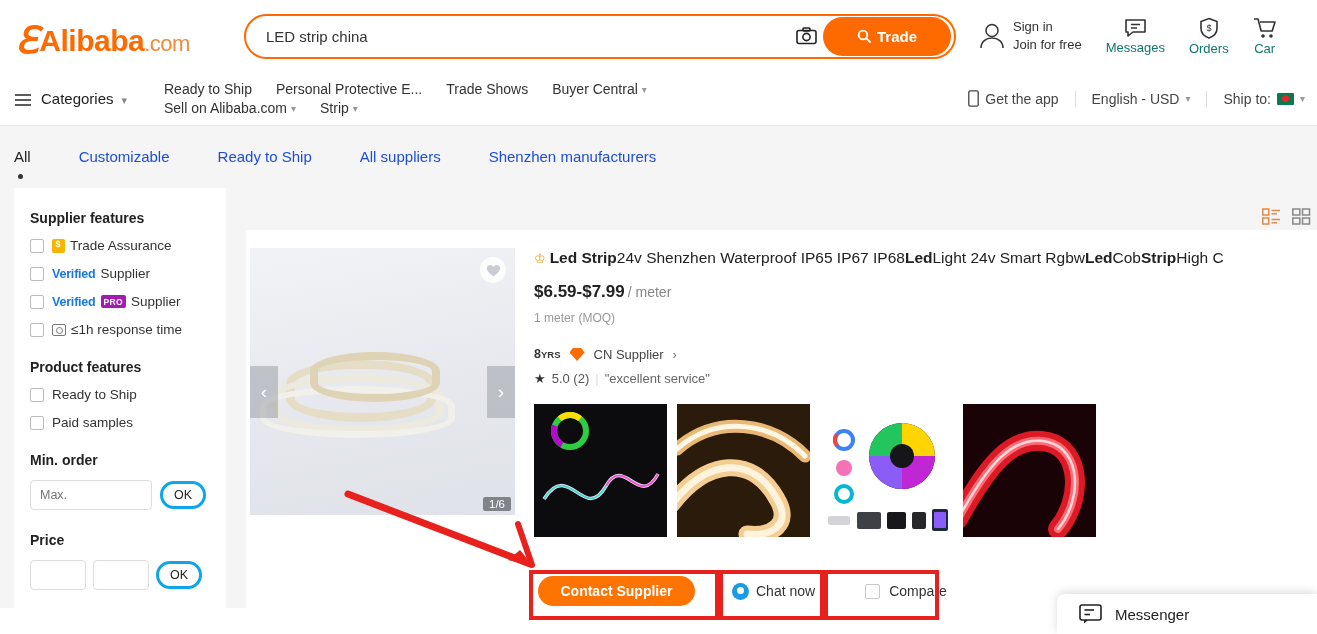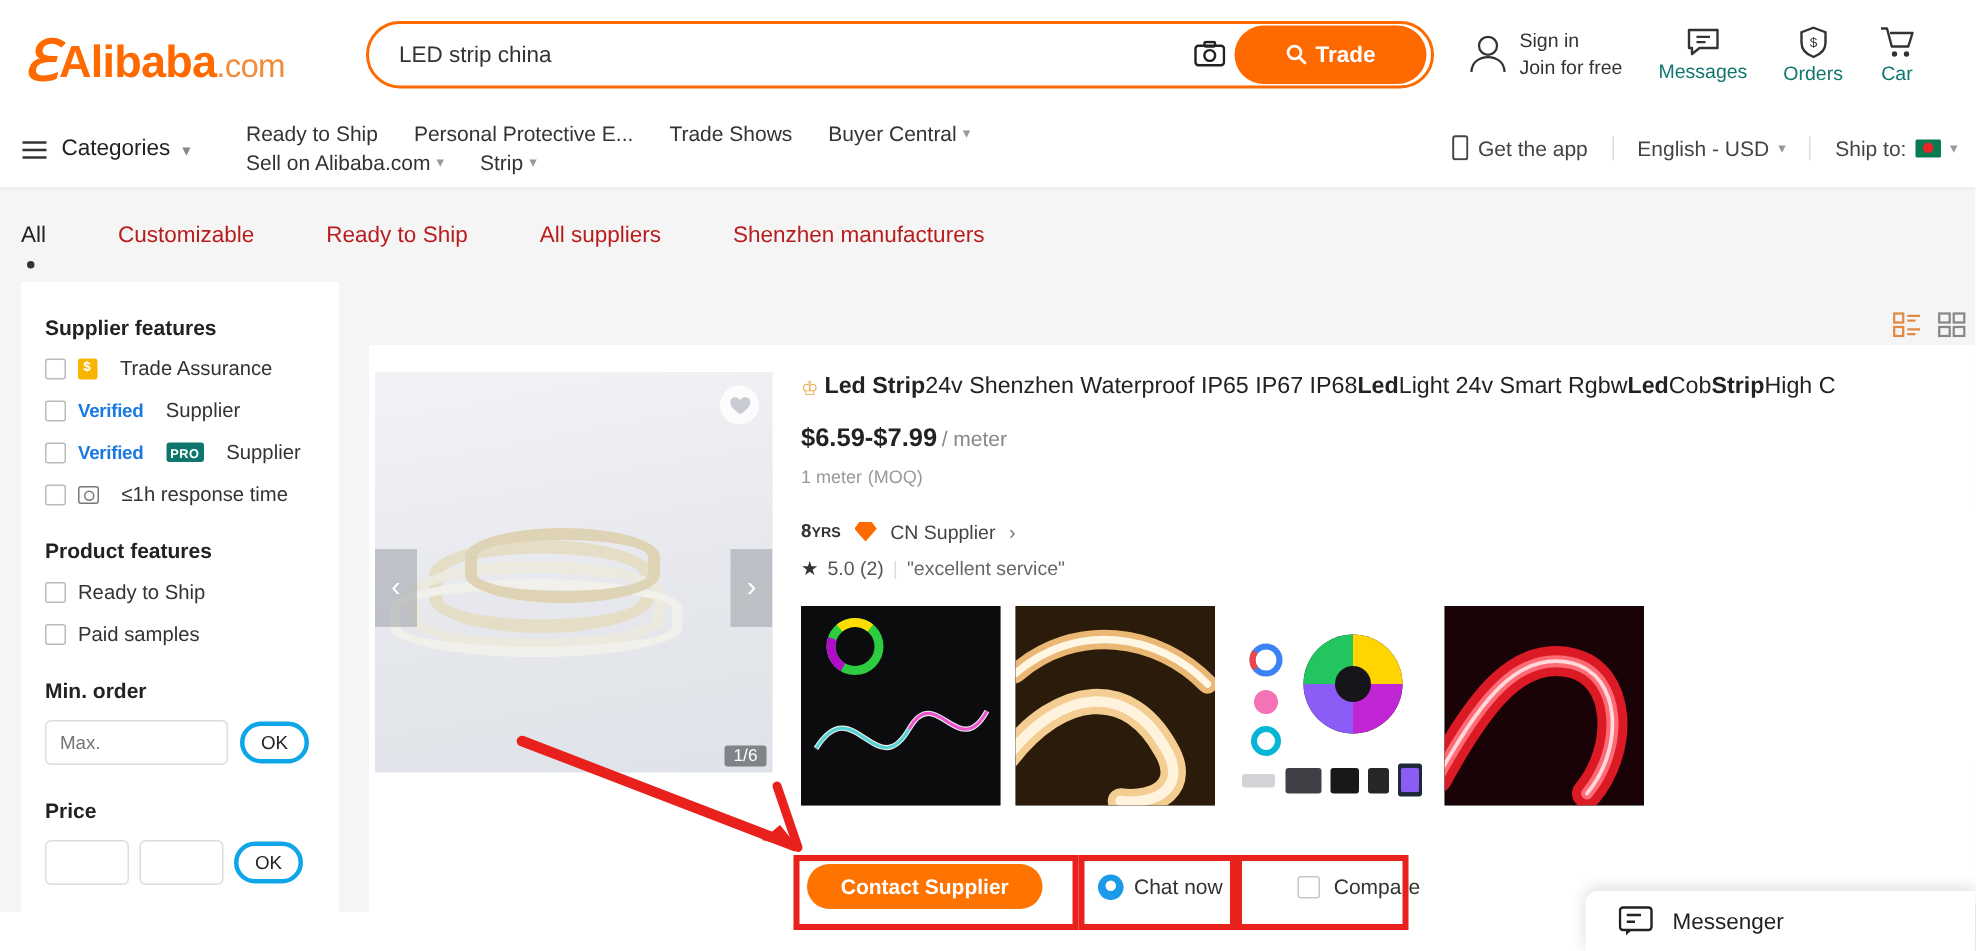--- a/index.html
+++ b/index.html
@@ -65,43 +65,43 @@
   .nav-right {
     position:absolute; right:8px; top:0; height:100%; display:flex; align-items:center; gap:0;
   }
   .nr-item { font-size:14px; color:#444; display:flex; align-items:center; gap:6px; cursor:pointer; padding:0 16px;}
   .nr-div { width:1px; height:16px; background:#ddd; }
   .flag { width:17px; height:12px; background:#0a7a4f; position:relative; display:inline-block; border-radius:1px;}
   .flag::after{content:"";position:absolute;width:7px;height:7px;border-radius:50%;background:#e8262b;left:5px;top:2.5px;}
 
   
   .tabsrow { height:62px; background:#f5f5f5; display:flex; align-items:center; padding-left:14px; }
-  .tab { font-size:15px; color:#b91c1c; margin-right:48px; cursor:pointer; position:relative; padding-bottom:2px;}
+  .tab { font-size:15px; color:#1d4ed8; margin-right:48px; cursor:pointer; position:relative; padding-bottom:2px;}
   .tab.active { color:#222; }
   .tab.active::after{
     content:""; position:absolute; left:4px; bottom:-12px; width:5px; height:5px;
     border-radius:50%; background:#333;
   }
 
   
   .body { display:flex; position:relative; background:#f5f5f5; height:420px; }
 
   .sidebar {
     width:212px; flex:none; background:#fff; margin-left:14px; padding:16px 16px 0 16px;
     height:420px; overflow:hidden;
   }
   .sb-title { font-size:14px; font-weight:bold; color:#222; margin:6px 0 12px 0;}
   .sb-title.mt { margin-top:22px; }
   .cbrow { display:flex; align-items:center; gap:8px; margin-bottom:13px; cursor:pointer; }
   .cb { width:14px; height:14px; border:1px solid #bbb; border-radius:2px; flex:none; background:#fff;}
-  .cblabel { font-size:13.5px; color:#333; display:flex; align-items:center; gap:15px; white-space:nowrap;}
+  .cblabel { font-size:13.5px; color:#333; display:flex; align-items:center; gap:5px; white-space:nowrap;}
   .badge-ta { width:13px;height:14px;background:#f7b500;border-radius:2px;display:inline-block;position:relative;}
   .badge-ta::after{content:"$";position:absolute;color:#fff;font-size:9px;left:3.5px;top:0.5px;font-weight:bold;}
   .vmark { color:#1a7ae0; font-weight:bold; font-size:12.5px; letter-spacing:-0.2px;}
-  .pro { background:#0f766e;color:#fff;font-size:8.5px;font-weight:bold;padding:1.5px 3px;border-radius:2px;letter-spacing:0.3px;}
+  .pro { background:#a21caf;color:#fff;font-size:8.5px;font-weight:bold;padding:1.5px 3px;border-radius:2px;letter-spacing:0.3px;}
   .clock-ic { width:14px;height:12px;border:1.3px solid #777;border-radius:2px;display:inline-block;position:relative;}
   .clock-ic::after{content:"";position:absolute;width:5px;height:5px;border:1.3px solid #777;border-radius:50%;left:3px;top:2px;}
 
   .minorder { display:flex; align-items:center; gap:8px; margin-top:2px;}
   .fin { width:122px;height:30px;border:1px solid #ddd;border-radius:4px;padding:0 9px;font-size:12.5px;color:#999;
          outline:none;font-family:"Liberation Sans",sans-serif;background:#fff;}
   .okbtn { width:46px;height:28px;border:3px solid #0ea5e9;border-radius:16px;background:#fff;font-size:12.5px;
            cursor:pointer;font-family:"Liberation Sans",sans-serif;color:#222;}
   .pricerow { display:flex; align-items:center; gap:7px; margin-top:2px;}
   .fin.sm { width:56px; }

